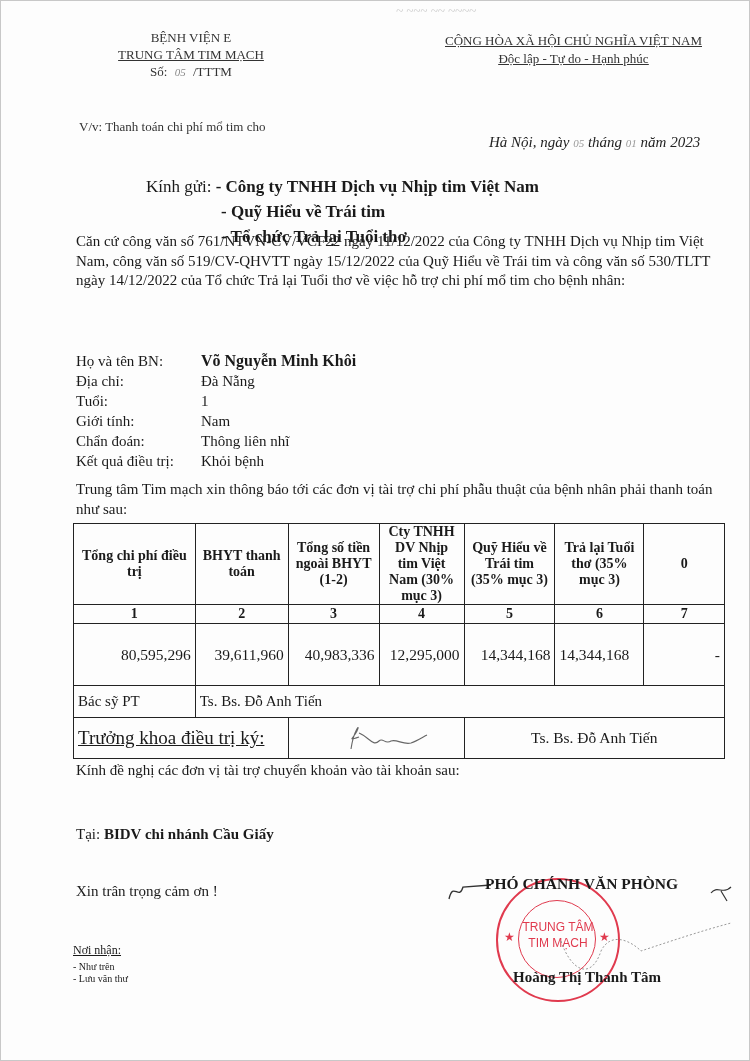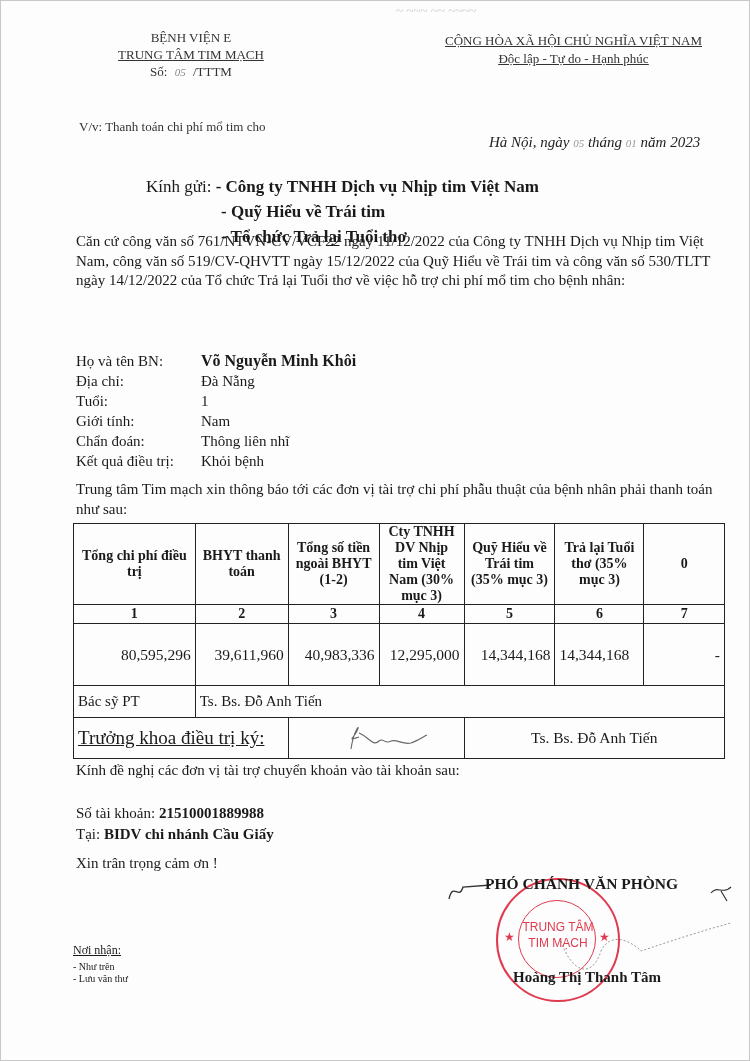--- a/index.html
+++ b/index.html
@@ -141,29 +141,25 @@
         <svg width="160" height="38" style="position:absolute;left:10px;top:1px;">
           <path d="M52 30 C55 10, 62 4, 58 12 C54 20, 48 22, 60 18 M60 14 C70 18, 74 28, 80 22 C84 18, 86 26, 92 22 C98 20, 104 26, 112 24 C118 22, 124 18, 128 16" fill="none" stroke="#666" stroke-width="1.1"></path>
         </svg>
       </td>
       <td colspan="3" style="text-align:center;font-size:15.5px;">Ts. Bs. Đỗ Anh Tiến</td>
     </tr>
   </tbody>
     </table>
 
   <div class="abs bank" style="top:759px;">Kính đề nghị các đơn vị tài trợ chuyển khoản vào tài khoản sau:</div>
-  <div class="abs bank" style="top:802px;">
-    <span>Số tài khoản:</span>
-    <span class="b">21510001889988</span>
-  </div>
   <div class="abs bank" style="top:823px;">
     <span>Tại:</span>
     <span class="b">BIDV chi nhánh Cầu Giấy</span>
   </div>
-  <div class="abs bank" style="top:852px;">Xin trân trọng cảm ơn !</div>
+  <div class="abs bank" style="top:880px;">Xin trân trọng cảm ơn !</div>
 
   <div class="stamp">
     <div class="inner"></div>
     <div class="txt" style="top:40px;">TRUNG TÂM</div>
     <div class="txt" style="top:56px;">TIM MẠCH</div>
     <span class="star" style="left:6px;top:50px;">★</span>
     <span class="star" style="left:101px;top:50px;">★</span>
   </div>
   <svg class="abs" style="left:440px;top:870px;" width="300" height="130">
     <path d="M8 28 C12 10, 18 30, 22 16 L50 14" fill="none" stroke="#333" stroke-width="1.3"></path>

